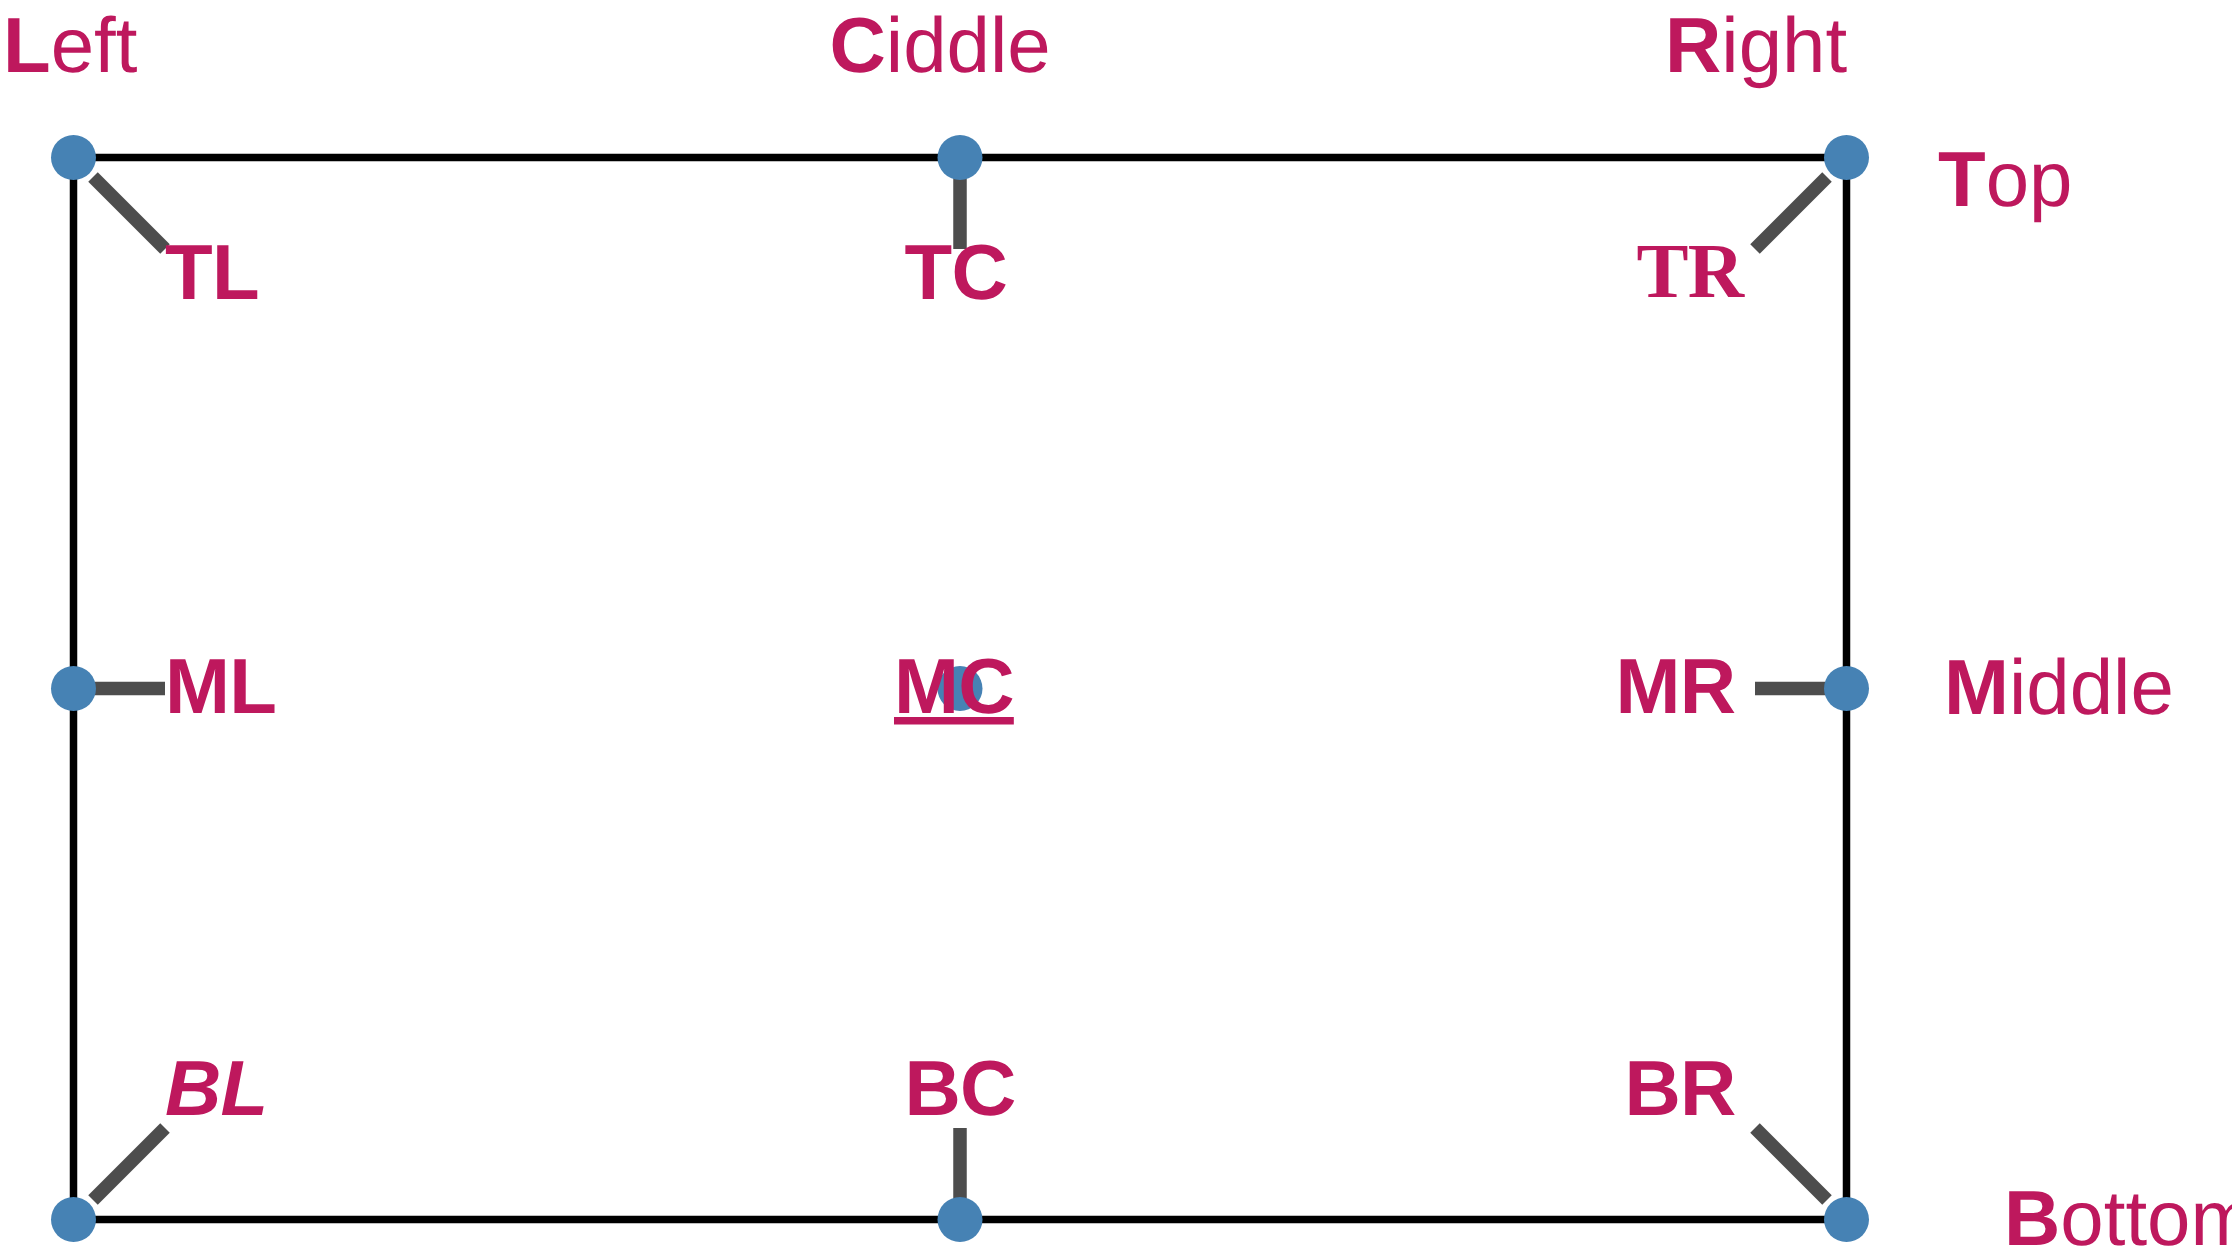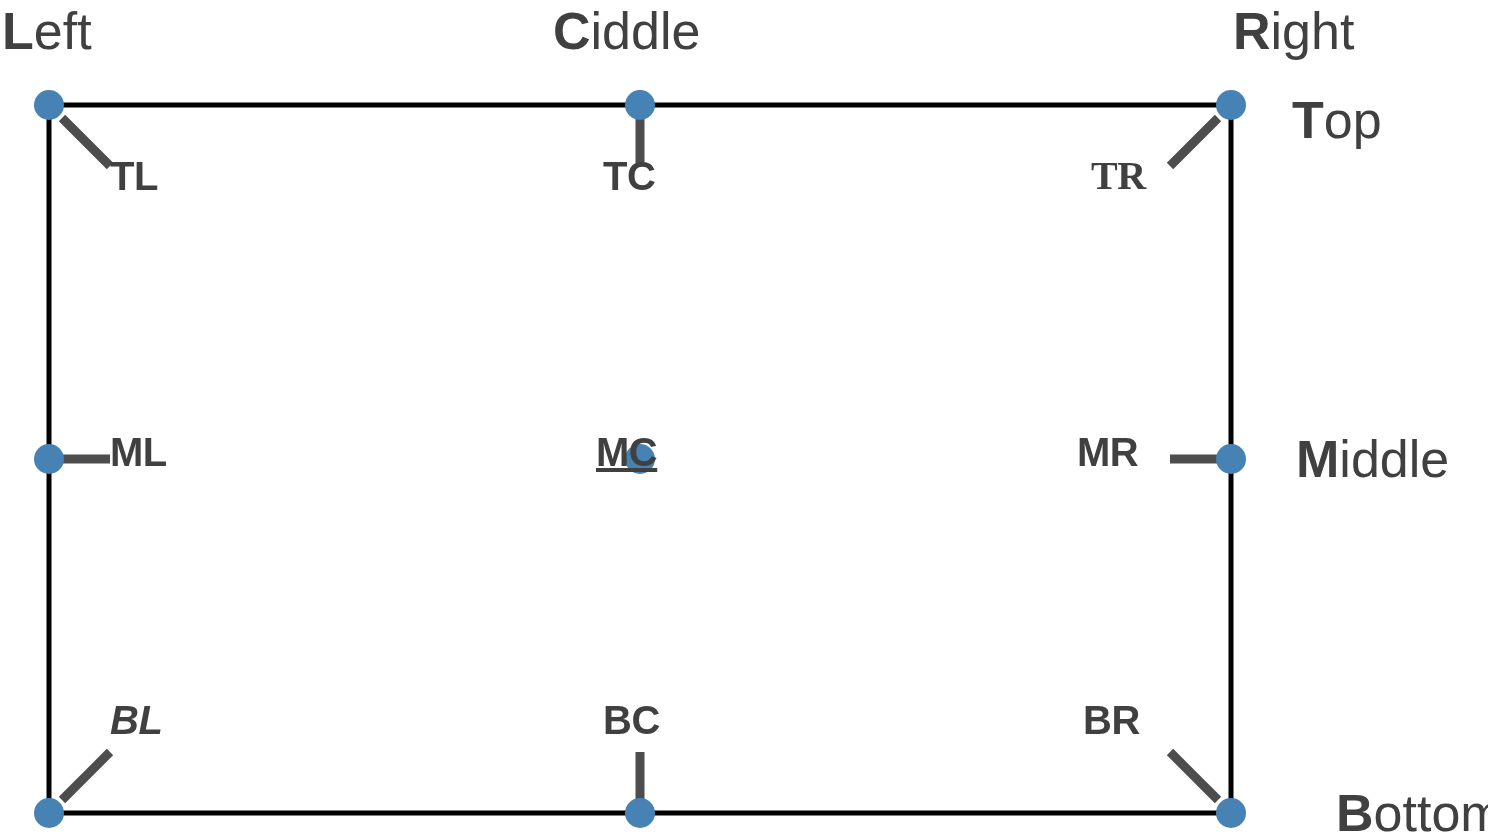--- a/index.html
+++ b/index.html
@@ -20,34 +20,34 @@
   #stage svg {
     position: absolute;
     left: 0;
     top: 0;
     width: 1488px;
     height: 839px;
   }
   .txt {
     position: absolute;
     white-space: nowrap;
-    color: #404040;
+    color: #be185d;
     line-height: 1;
   }
   
   .axis-label {
     font-size: 52px;
     font-weight: 400;
   }
   .axis-label .lead {
     font-weight: 700;
   }
   
   .point-label {
-    font-size: 40px;
+    font-size: 52px;
     font-weight: 700;
     letter-spacing: -0.5px;
     text-align: center;
   }
 </style>
 </head>
 <body>
 
 <div id="stage">
 
@@ -77,21 +77,21 @@
         <circle cx="1231" cy="459" r="15" fill="#4682B4"></circle>
         <circle cx="49" cy="813" r="15" fill="#4682B4"></circle>
         <circle cx="640" cy="813" r="15" fill="#4682B4"></circle>
         <circle cx="1231" cy="813" r="15" fill="#4682B4"></circle>
       </g>
   </svg>
 
   <div id="column-header-layer">
       <div class="txt axis-label" style="left: 2px; top: 5px;"><span class="lead">L</span><span class="rest">eft</span></div>
       <div class="txt axis-label" style="left: 553px; top: 5px;"><span class="lead">C</span><span class="rest">iddle</span></div>
-      <div class="txt axis-label" style="left: 1233px; top: 5px; text-align: right;"><span class="lead">R</span><span class="rest">ight</span></div>
+      <div class="txt axis-label" style="left: 1110px; top: 5px; text-align: right;"><span class="lead">R</span><span class="rest">ight</span></div>
     </div>
   <div id="row-header-layer">
       <div class="txt axis-label" style="left: 1292px; top: 94px;"><span class="lead">T</span><span class="rest">op</span></div>
       <div class="txt axis-label" style="left: 1296px; top: 433px;"><span class="lead">M</span><span class="rest">iddle</span></div>
       <div class="txt axis-label" style="left: 1296px; top: 787px; margin-left: 40px;"><span class="lead">B</span><span class="rest">ottom</span></div>
     </div>
   <div id="point-label-layer">
       <div class="txt point-label" style="left: 110px; top: 156px;">TL</div>
       <div class="txt point-label" style="left: 603px; top: 156px;">TC</div>
       <div class="txt point-label" style="left: 1091px; top: 156px; font-family: Liberation Serif, serif;">TR</div>

